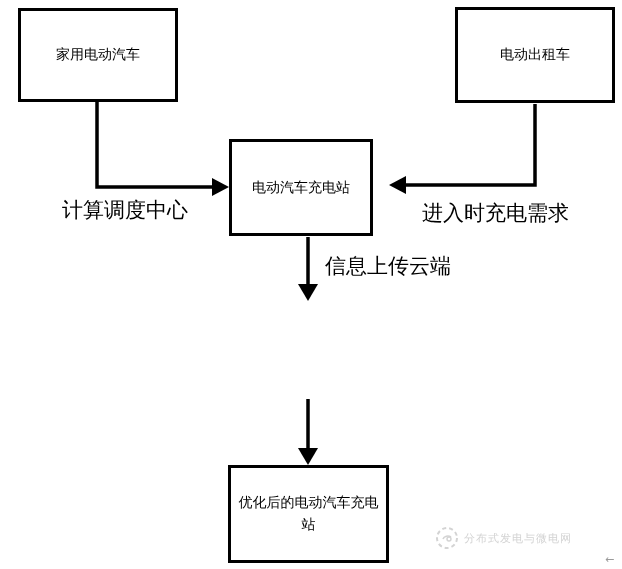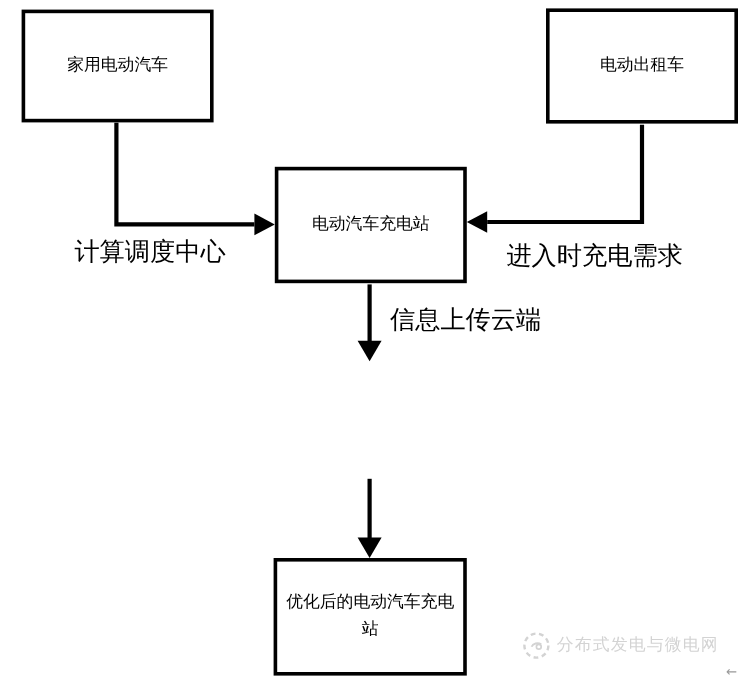--- a/index.html
+++ b/index.html
@@ -23,21 +23,21 @@
     display: flex;
     align-items: center;
     justify-content: center;
     text-align: center;
     font-size: 14px;
     line-height: 1.55;
     color: #000000;
   }
   .node-home-ev        { left: 18px;  top: 8px;   width: 160px; height: 94px; }
   .node-electric-taxi  { left: 455px; top: 7px;   width: 160px; height: 96px; justify-content: center; }
-  .node-charging-station { left: 229px; top: 139px; width: 160px; height: 97px; }
+  .node-charging-station { left: 229px; top: 139px; width: 144px; height: 97px; }
   .node-dispatch-center  { left: 228px; top: 301px; width: 161px; height: 97px; }
   .node-optimized-station { left: 228px; top: 465px; width: 161px; height: 98px; padding: 0 4px; }
   .connectors {
     position: absolute;
     left: 0; top: 0;
     width: 622px; height: 569px;
   }
   .edge-label {
     position: absolute;
     font-size: 21px;
@@ -49,21 +49,21 @@
   .label-upload  { left: 325px; top: 252px; }
   .label-rates   { left: 327px; top: 418px; }
   .watermark {
     position: absolute;
     left: 435px;
     top: 526px;
     display: flex;
     align-items: center;
     gap: 5px;
     color: #d3d3d3;
-    font-size: 14px;
+    font-size: 11px;
     letter-spacing: 1px;
     white-space: nowrap;
   }
   .watermark-logo {
     width: 24px;
     height: 24px;
     flex: 0 0 auto;
   }
   .corner-mark {
     position: absolute;

